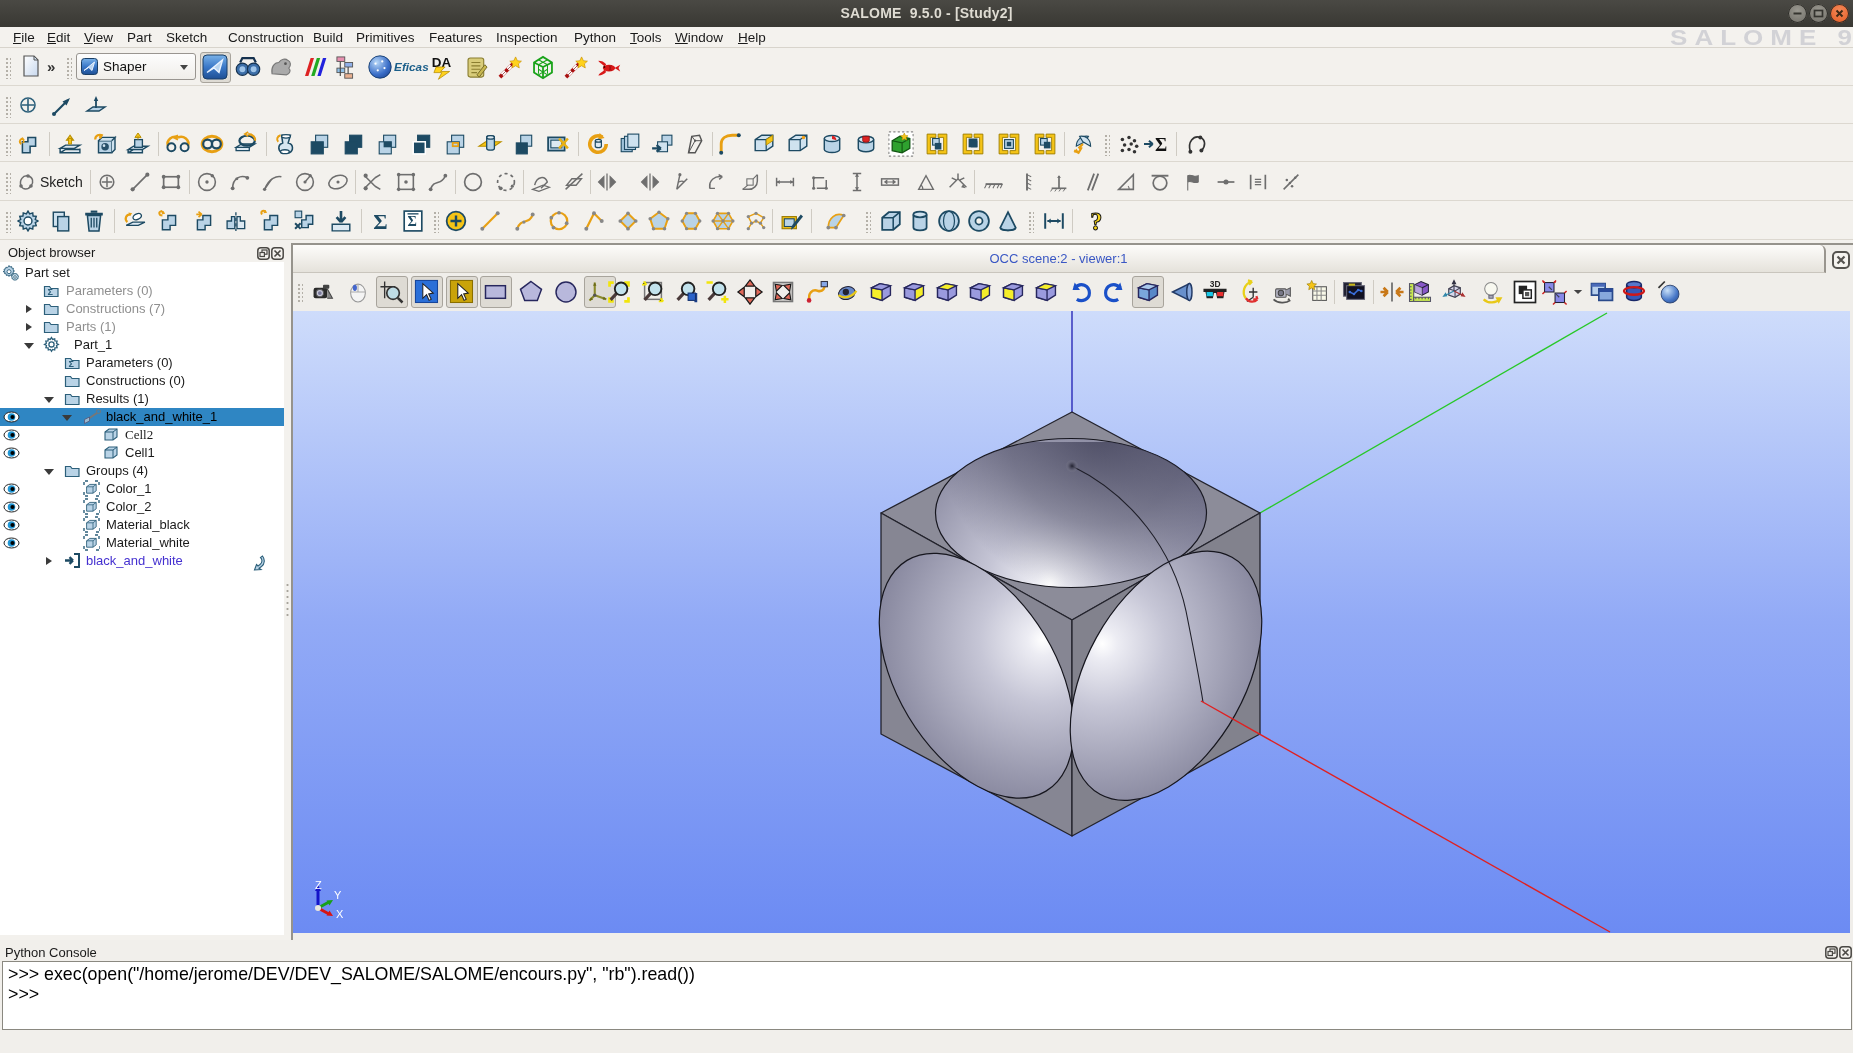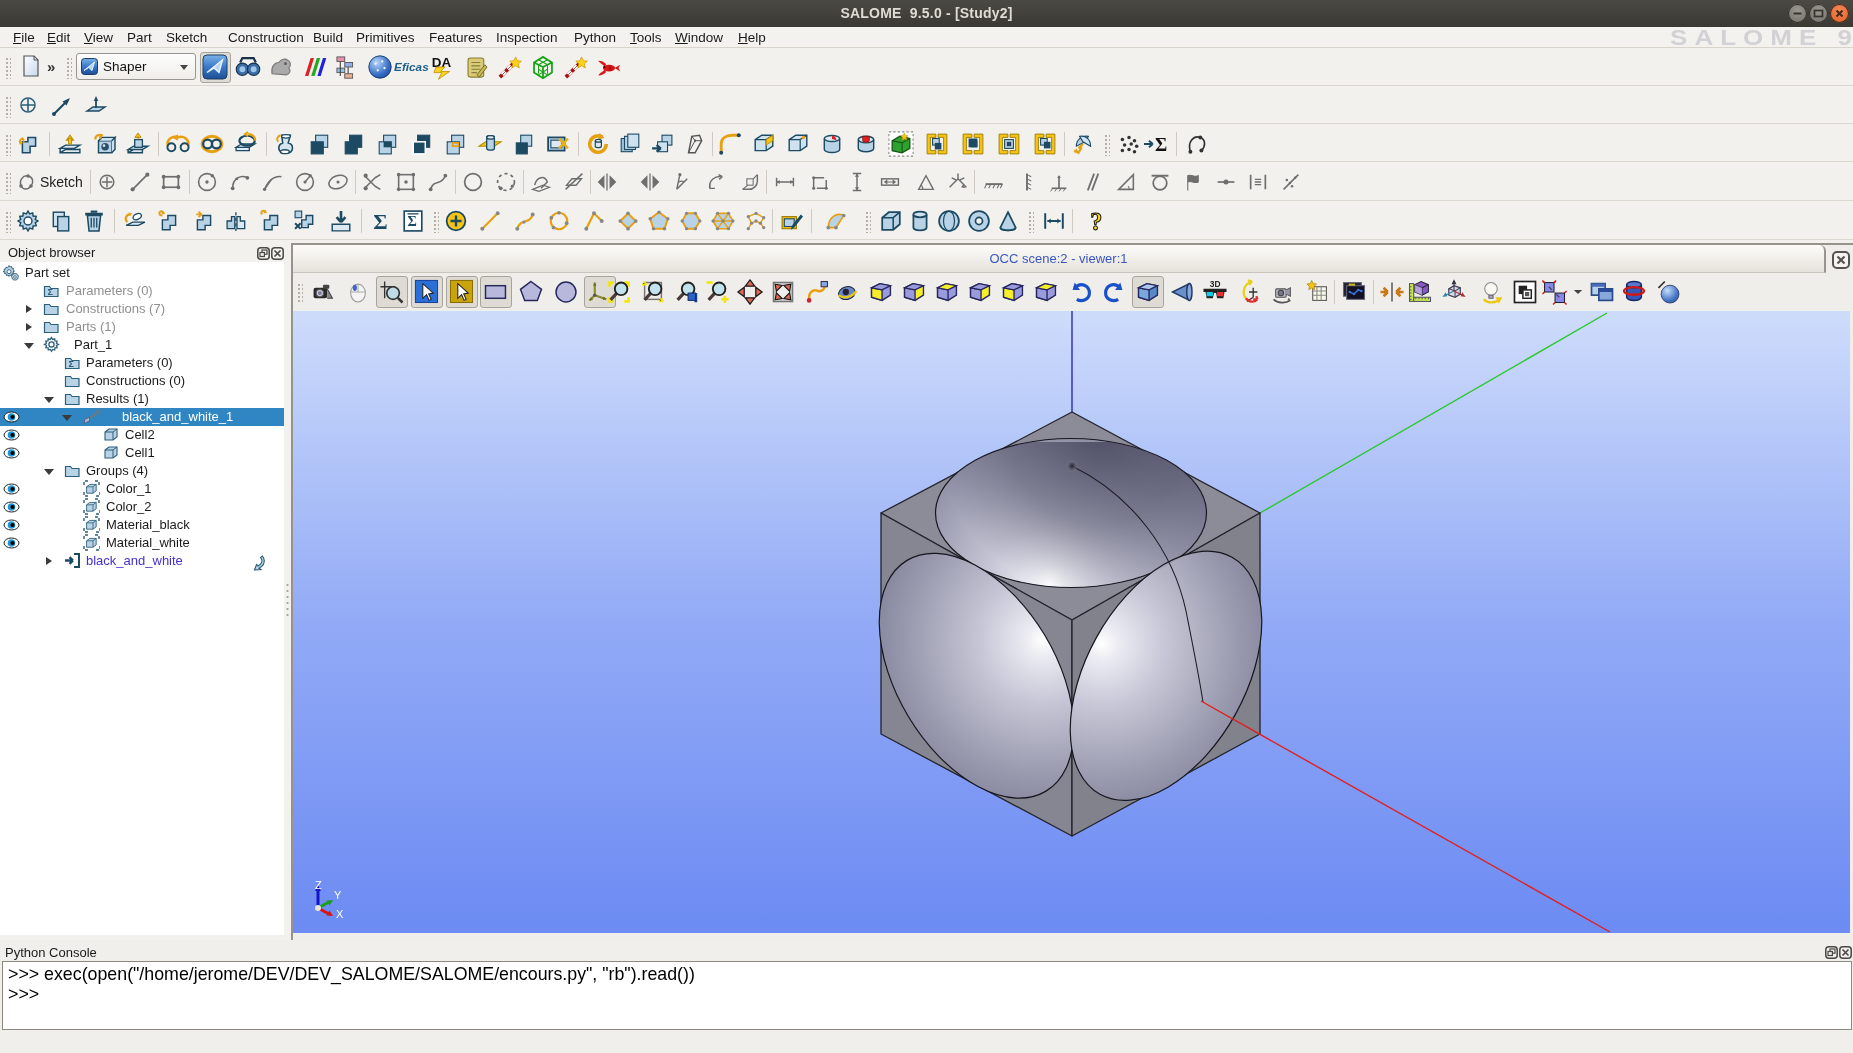--- a/index.html
+++ b/index.html
@@ -847,23 +847,23 @@
           <ellipse cx="8.5" cy="6" rx="7.5" ry="5" fill="#fff" stroke="#222" stroke-width="1"></ellipse>
           <circle cx="8.5" cy="6" r="3.8" fill="#2196d4"></circle>
           <circle cx="9.5" cy="6" r="2.1" fill="#000"></circle>
         </svg></div>
       <div style="position:absolute;left:62px;top:7px;width:0;height:0;border-left:5px solid transparent;border-right:5px solid transparent;border-top:6px solid #3a3a3a;"></div>
       <div style="position:absolute;left:83px;top:0px;"><svg width="20" height="18" viewBox="0 0 20 18">
           <circle cx="15.5" cy="3.5" r="2" fill="none" stroke="#777" stroke-width="1"></circle>
           <path d="M2 13 L14 5" stroke="#777" stroke-width="2"></path>
           <path d="M1.5 15.5 v-4 l5-2.5 v4 z" fill="#9ab8d0" stroke="#557" stroke-width="0.8"></path>
         </svg></div>
-      <span class="lbl" style="left:122px;color:#ffffff;">black_and_white_1</span>
-    </div>
-    <div class="trr" style="top:164px;">
+      <span class="lbl" style="left:106px;color:#000000;">black_and_white_1</span>
+    </div>
+    <div class="trr" style="top:164px;font-family:Liberation Serif, serif;">
       <div style="position:absolute;left:3px;top:3px;"><svg width="17" height="12" viewBox="0 0 17 12">
           <ellipse cx="8.5" cy="6" rx="7.5" ry="5" fill="#fff" stroke="#222" stroke-width="1"></ellipse>
           <circle cx="8.5" cy="6" r="3.8" fill="#2196d4"></circle>
           <circle cx="9.5" cy="6" r="2.1" fill="#000"></circle>
         </svg></div>
       <div style="position:absolute;left:103px;top:0px;"><svg width="16" height="17" viewBox="0 0 16 17">
           <path d="M2 6 L6 3 H14 V11 L10 14 H2 Z" fill="#b9d3e6" stroke="#2c5f7a" stroke-width="1.1"></path>
           <path d="M2 6 H10 V14 M10 6 L14 3" fill="none" stroke="#2c5f7a" stroke-width="1"></path>
         </svg></div>
       <span class="lbl" style="left:125px;">Cell2</span>

